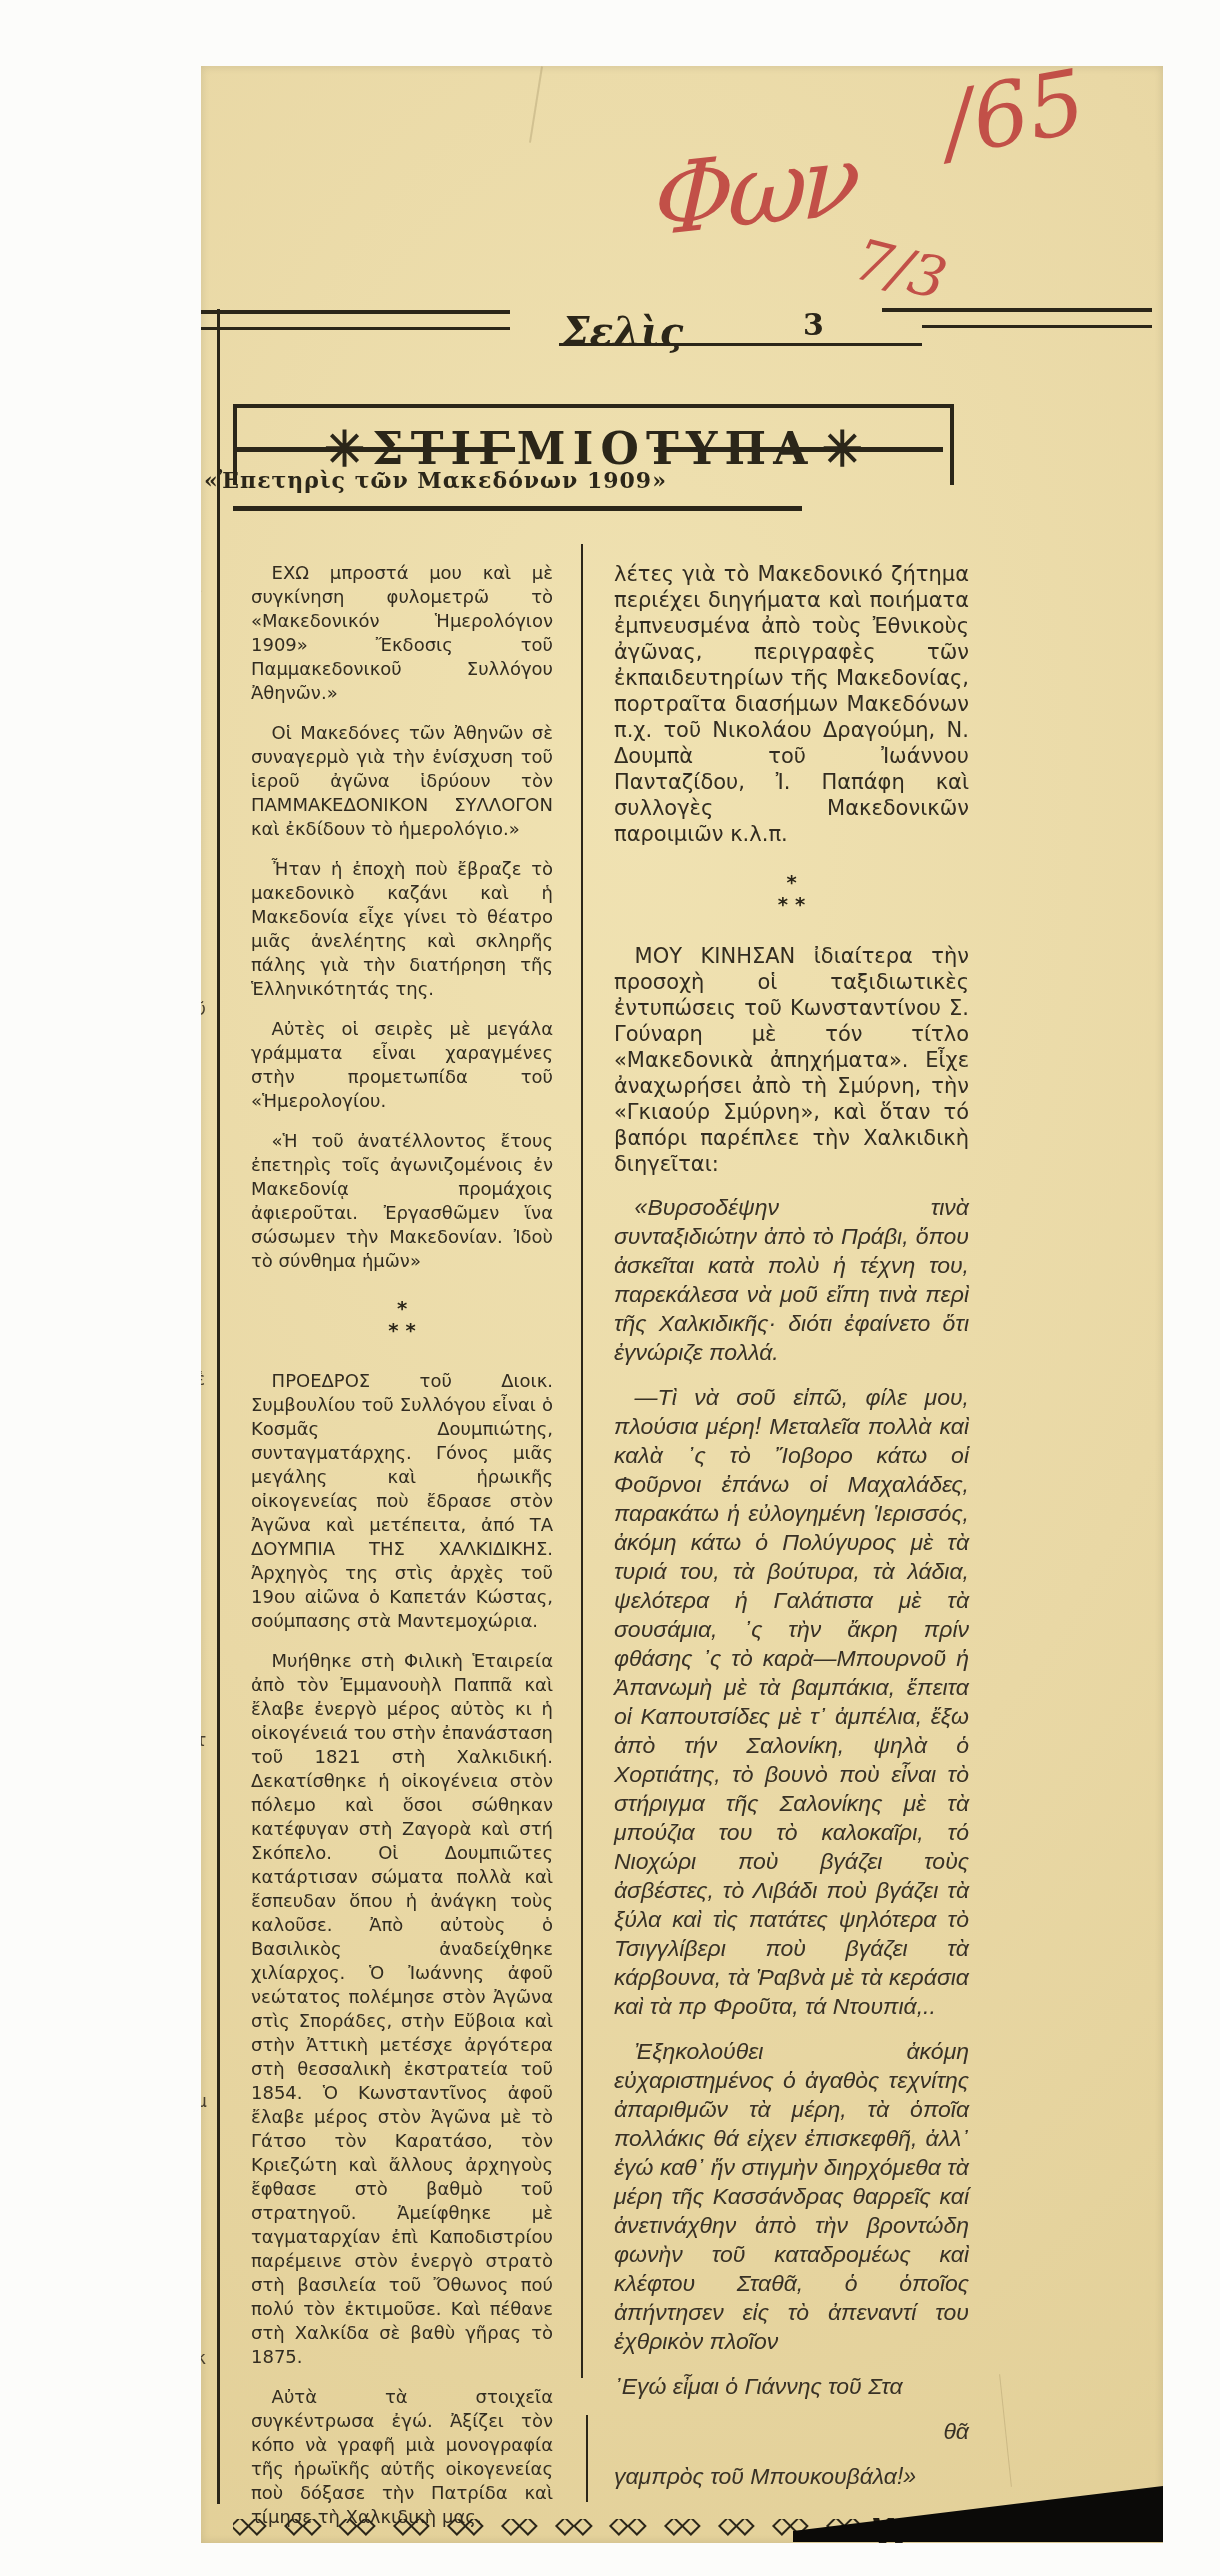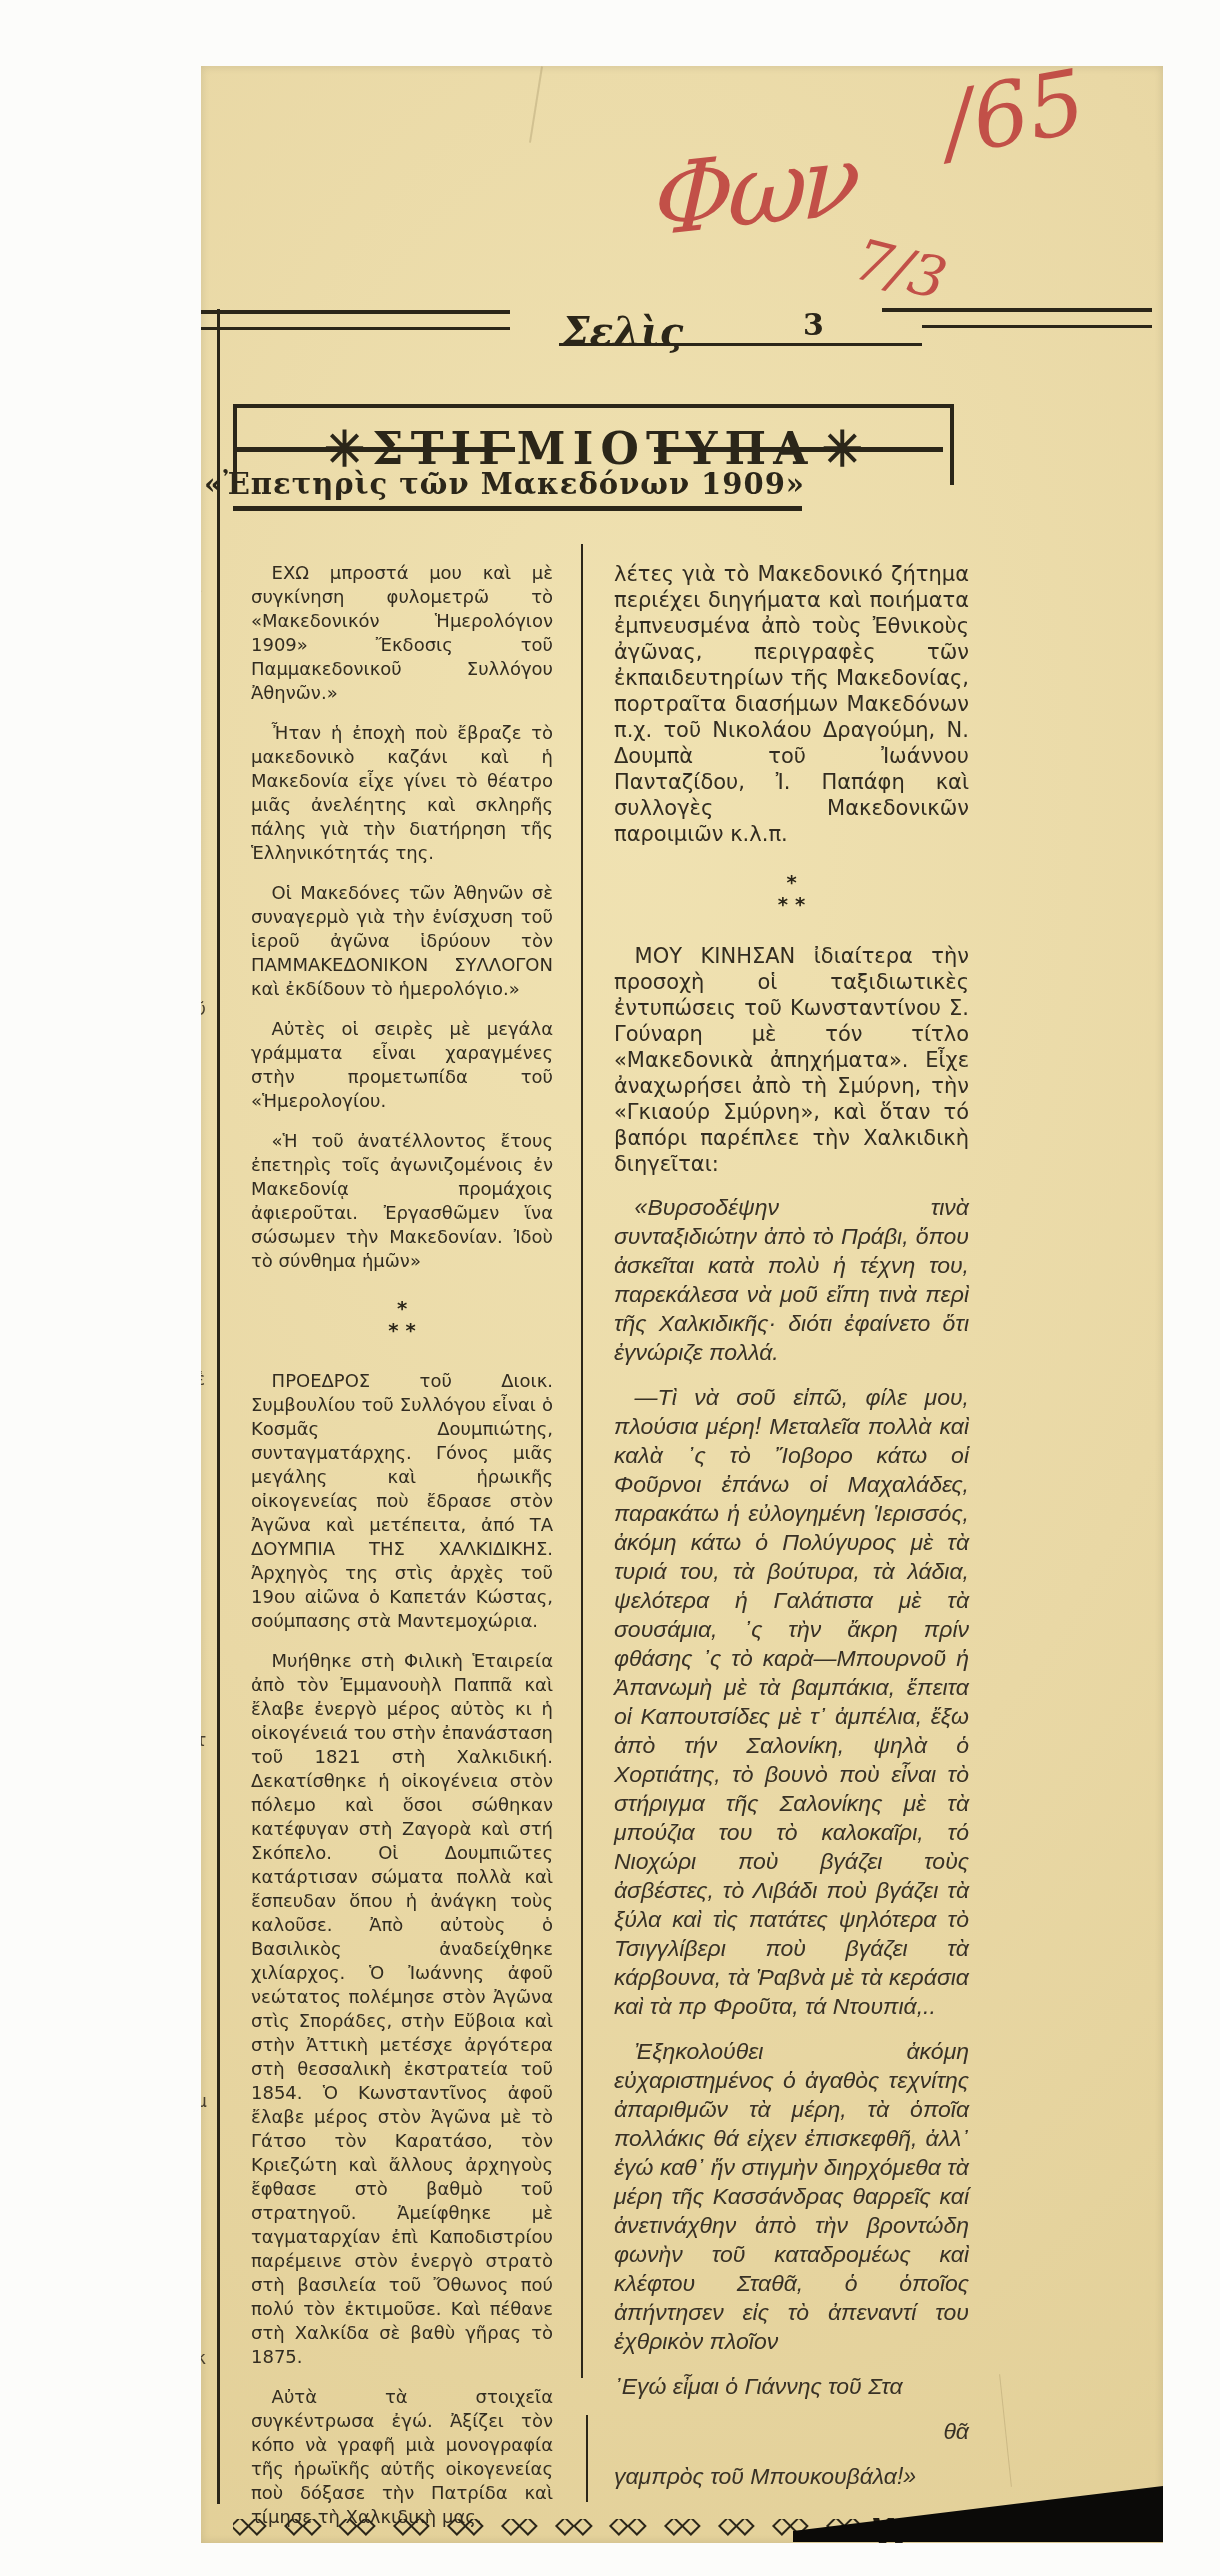--- a/index.html
+++ b/index.html
@@ -23,21 +23,21 @@
   .pageheader-num{position:absolute;left:602px;top:241px;font-family:"DejaVu Serif",serif;
         font-weight:bold;font-size:30px;color:#2b2619;}
   
   .titlebox{position:absolute;left:32px;top:308px;width:713px;height:77px;
         border-top:4.6px solid #2b2619;border-left:4.1px solid #2b2619;border-right:4.1px solid #2b2619;
         display:flex;align-items:center;justify-content:center;margin-top:30px;}
   .titlebox .t{font-family:"DejaVu Serif",serif;font-weight:bold;font-size:44px;color:#2b2619;
         letter-spacing:7.2px;white-space:nowrap;}
   .titlebox .star{font-size:49px;letter-spacing:0;position:relative;top:2.1px;padding:0 7.2px;}
   .headline{position:absolute;left:3.1px;top:401px;width:752px;font-family:"DejaVu Serif",serif;
-        font-weight:bold;font-size:29px;color:#2b2619;letter-spacing:1px;white-space:nowrap;}
+        font-weight:bold;font-size:22px;color:#2b2619;letter-spacing:1px;white-space:nowrap;}
   
   .col{position:absolute;color:#322c20;}
   .col-left{left:34px;top:479px;width:334px;}
   .col-right{left:397px;top:479px;width:387px;}
   .blk{margin:16px;text-align:justify;}
   .sans{font-family:"DejaVu Sans",sans-serif;font-size:18px;line-height:24px;}
   .col-right .sans{font-size:21px;line-height:26px;}
   .italicp{font-family:Liberation Sans, sans-serif;font-style:italic;font-size:23px;line-height:29px;color:#383125;}
   .indent{text-indent:20.6px;}
   .alignright{text-align:right;}
@@ -86,22 +86,22 @@
     <div class="rule" style="left:453px;top:381px;width:289px;height:5.2px;"></div>
 
     <div class="headline">«Ἐπετηρὶς τῶν Μακεδόνων 1909»</div>
     <div class="rule" style="left:32px;top:440px;width:569px;height:4.6px;"></div>
 
     <div class="rule" style="left:380px;top:478px;width:2.1px;height:1834px;"></div>
     <div class="rule" style="left:385px;top:2349px;width:2.1px;height:87px;"></div>
 
     <div class="col col-left">
         <p class="blk sans indent">ΕΧΩ μπροστά μου καὶ μὲ συγκίνηση φυλομετρῶ τὸ «Μακεδονικόν Ἡμερολόγιον 1909» Ἔκδοσις τοῦ Παμμακεδονικοῦ Συλλόγου Ἀθηνῶν.»</p>
+        <p class="blk sans indent">Οἱ Μακεδόνες τῶν Ἀθηνῶν σὲ συναγερμὸ γιὰ τὴν ἐνίσχυση τοῦ ἱεροῦ ἀγῶνα ἱδρύουν τὸν ΠΑΜΜΑΚΕΔΟΝΙΚΟΝ ΣΥΛΛΟΓΟΝ καὶ ἐκδίδουν τὸ ἡμερολόγιο.»</p>
         <p class="blk sans indent">Ἦταν ἡ ἐποχὴ ποὺ ἔβραζε τὸ μακεδονικὸ καζάνι καὶ ἡ Μακεδονία εἶχε γίνει τὸ θέατρο μιᾶς ἀνελέητης καὶ σκληρῆς πάλης γιὰ τὴν διατήρηση τῆς Ἑλληνικότητάς της.</p>
-        <p class="blk sans indent">Οἱ Μακεδόνες τῶν Ἀθηνῶν σὲ συναγερμὸ γιὰ τὴν ἐνίσχυση τοῦ ἱεροῦ ἀγῶνα ἱδρύουν τὸν ΠΑΜΜΑΚΕΔΟΝΙΚΟΝ ΣΥΛΛΟΓΟΝ καὶ ἐκδίδουν τὸ ἡμερολόγιο.»</p>
         <p class="blk sans indent">Αὐτὲς οἱ σειρὲς μὲ μεγάλα γράμματα εἶναι χαραγμένες στὴν προμετωπίδα τοῦ «Ἡμερολογίου.</p>
         <p class="blk sans indent">«Ἡ τοῦ ἀνατέλλοντος ἔτους ἐπετηρὶς τοῖς ἀγωνιζομένοις ἐν Μακεδονίᾳ προμάχοις ἀφιεροῦται. Ἐργασθῶμεν ἵνα σώσωμεν τὴν Μακεδονίαν. Ἰδοὺ τὸ σύνθημα ἡμῶν»</p>
         <p class="blk asterism">*
 *  *</p>
         <p class="blk sans indent">ΠΡΟΕΔΡΟΣ τοῦ Διοικ. Συμβουλίου τοῦ Συλλόγου εἶναι ὁ Κοσμᾶς Δουμπιώτης, συνταγματάρχης. Γόνος μιᾶς μεγάλης καὶ ἡρωικῆς οἰκογενείας ποὺ ἔδρασε στὸν Ἀγῶνα καὶ μετέπειτα, ἀπό ΤΑ ΔΟΥΜΠΙΑ ΤΗΣ ΧΑΛΚΙΔΙΚΗΣ. Ἀρχηγὸς της στὶς ἀρχὲς τοῦ 19ου αἰῶνα ὁ Καπετάν Κώστας, σούμπασης στὰ Μαντεμοχώρια.</p>
         <p class="blk sans indent">Μυήθηκε στὴ Φιλικὴ Ἑταιρεία ἀπὸ τὸν Ἐμμανουὴλ Παππᾶ καὶ ἔλαβε ἐνεργὸ μέρος αὐτὸς κι ἡ οἰκογένειά του στὴν ἐπανάσταση τοῦ 1821 στὴ Χαλκιδική. Δεκατίσθηκε ἡ οἰκογένεια στὸν πόλεμο καὶ ὅσοι σώθηκαν κατέφυγαν στὴ Ζαγορὰ καὶ στή Σκόπελο. Οἱ Δουμπιῶτες κατάρτισαν σώματα πολλὰ καὶ ἔσπευδαν ὅπου ἡ ἀνάγκη τοὺς καλοῦσε. Ἀπὸ αὐτοὺς ὁ Βασιλικὸς ἀναδείχθηκε χιλίαρχος. Ὁ Ἰωάννης ἀφοῦ νεώτατος πολέμησε στὸν Ἀγῶνα στὶς Σποράδες, στὴν Εὔβοια καὶ στὴν Ἀττικὴ μετέσχε ἀργότερα στὴ θεσσαλικὴ ἐκστρατεία τοῦ 1854. Ὁ Κωνσταντῖνος ἀφοῦ ἔλαβε μέρος στὸν Ἀγῶνα μὲ τὸ Γάτσο τὸν Καρατάσο, τὸν Κριεζώτη καὶ ἄλλους ἀρχηγοὺς ἔφθασε στὸ βαθμὸ τοῦ στρατηγοῦ. Ἀμείφθηκε μὲ ταγματαρχίαν ἐπὶ Καποδιστρίου παρέμεινε στὸν ἐνεργὸ στρατὸ στὴ βασιλεία τοῦ Ὄθωνος πού πολύ τὸν ἐκτιμοῦσε. Καὶ πέθανε στὴ Χαλκίδα σὲ βαθὺ γῆρας τὸ 1875.</p>
         <p class="blk sans indent">Αὐτὰ τὰ στοιχεῖα συγκέντρωσα ἐγώ. Ἀξίζει τὸν κόπο νὰ γραφῆ μιὰ μονογραφία τῆς ἡρωϊκῆς αὐτῆς οἰκογενείας ποὺ δόξασε τὴν Πατρίδα καὶ τίμησε τὴ Χαλκιδικὴ μας.</p>
         <p class="blk asterism">*
 *  *</p>
       </div>

